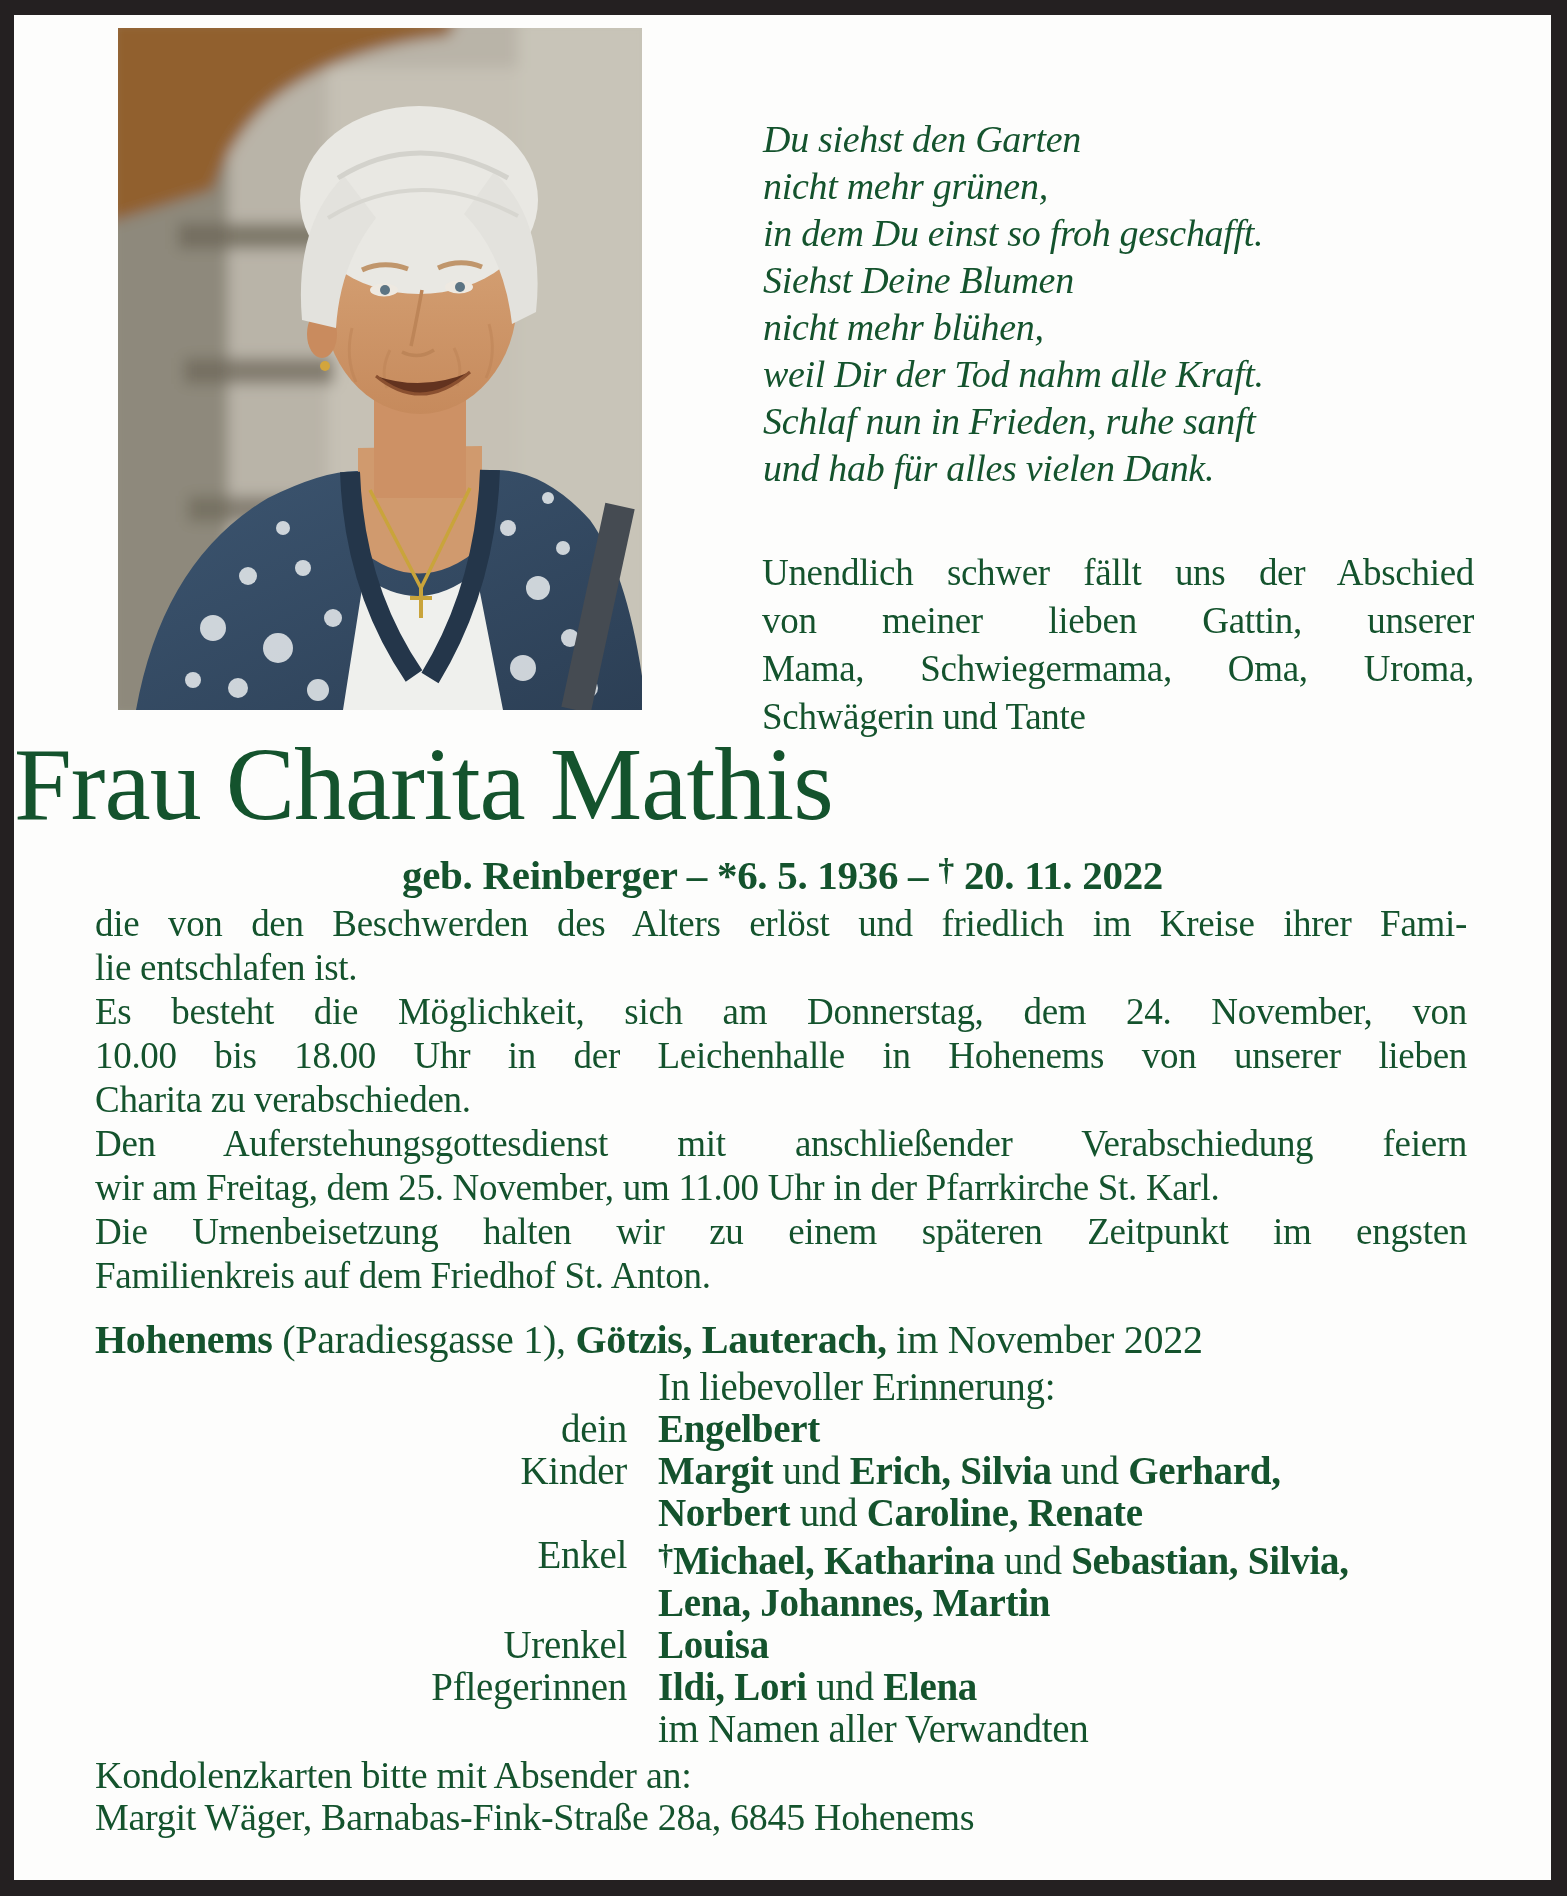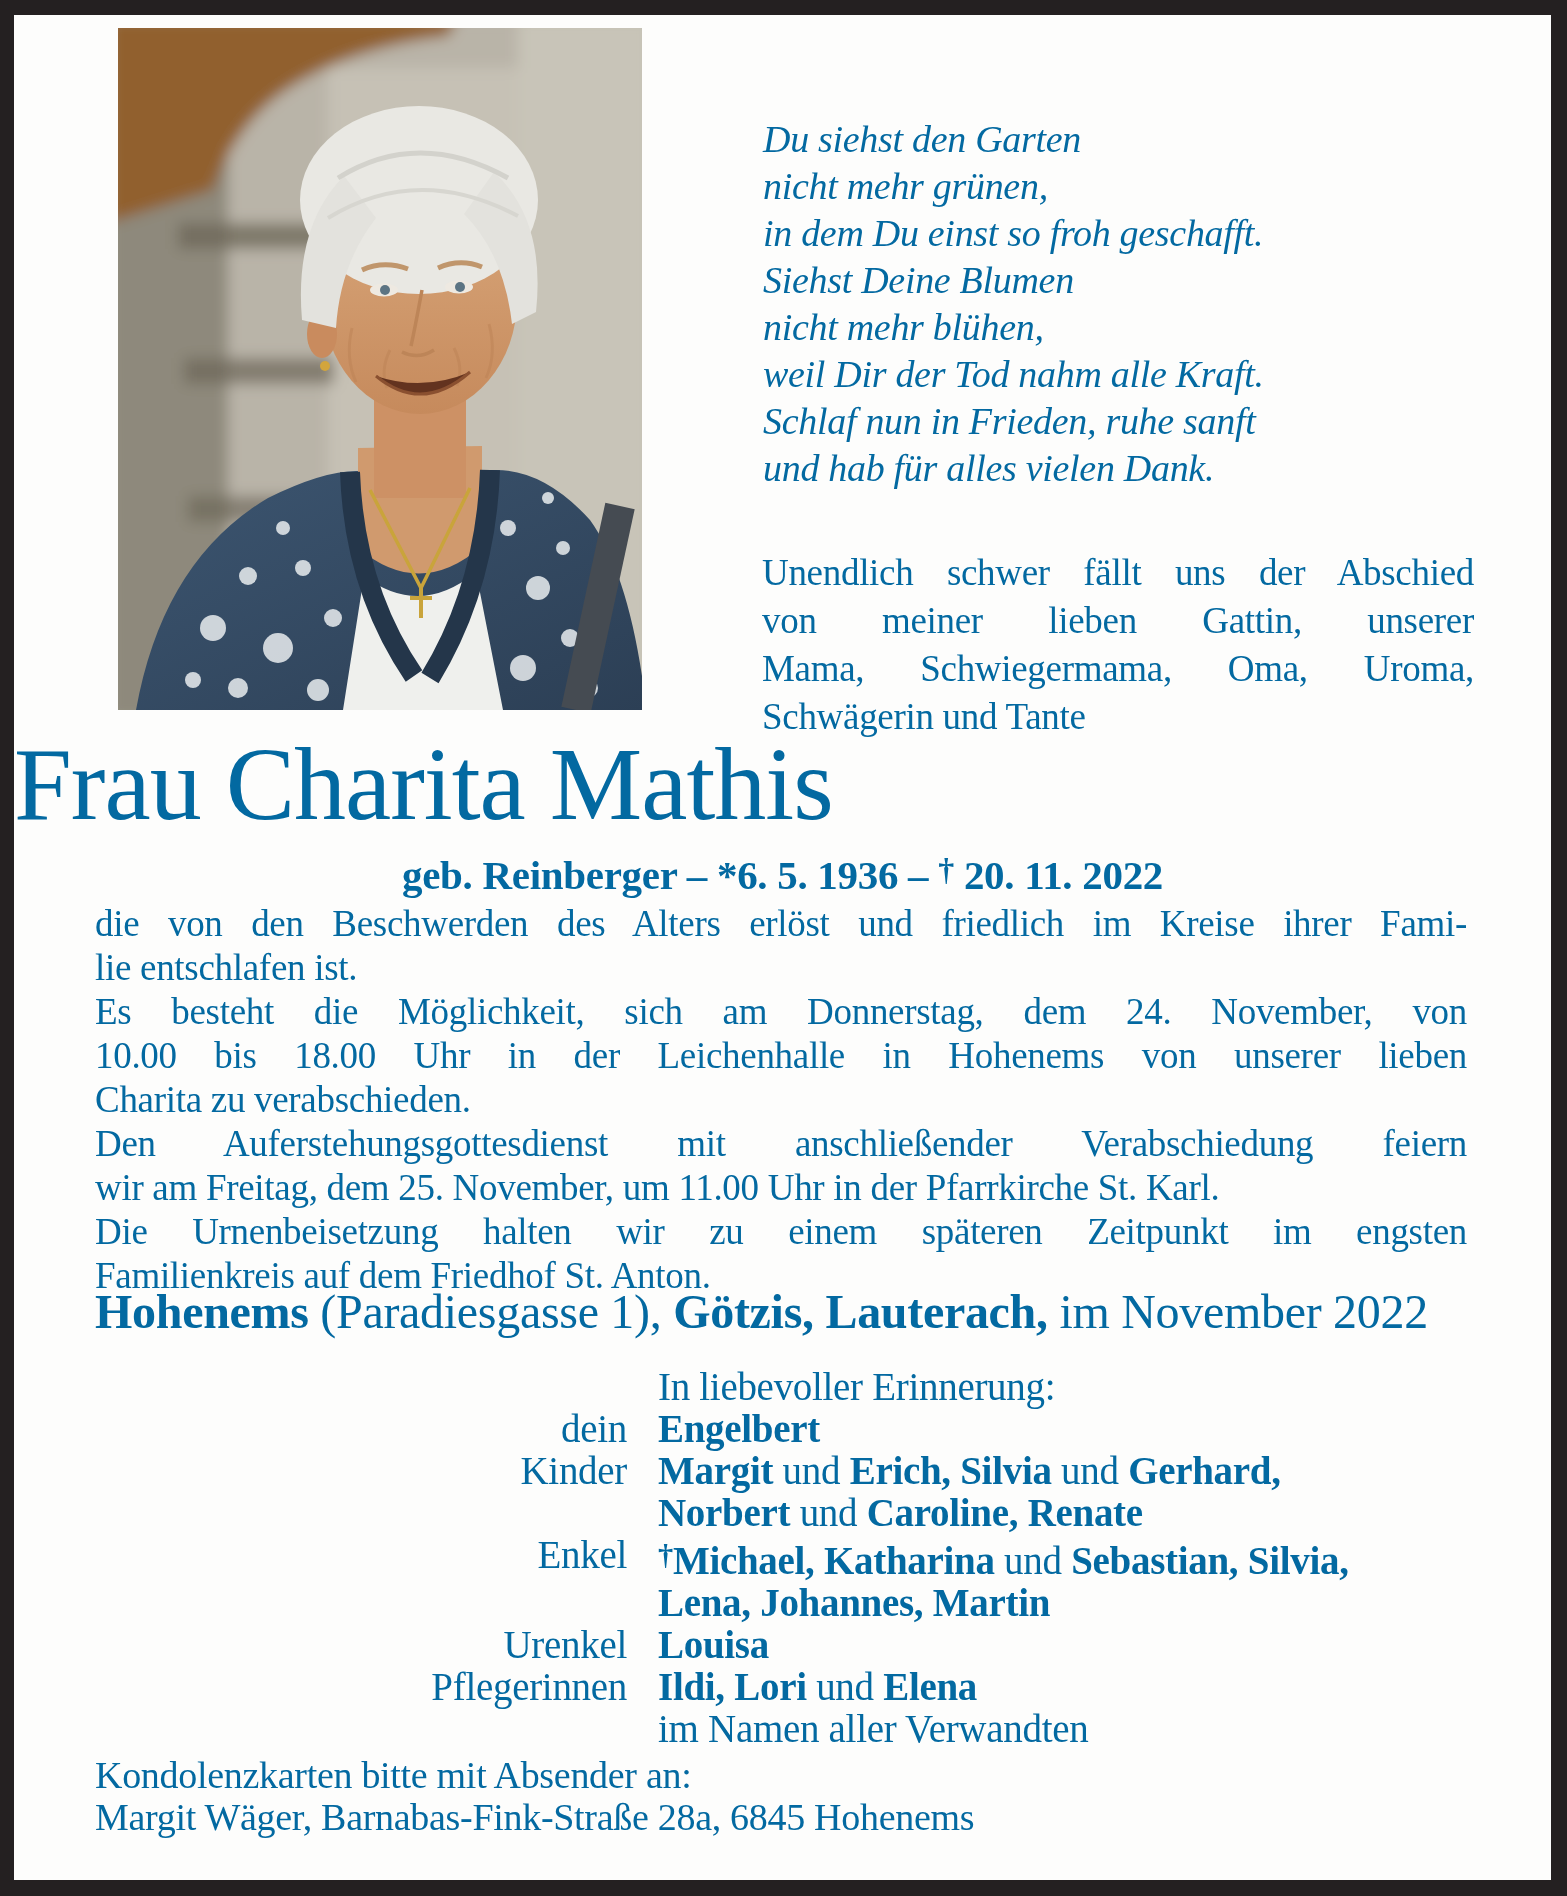--- a/index.html
+++ b/index.html
@@ -5,42 +5,42 @@
   html,body{margin:0;padding:0;background:#888;}
   .card{
     position:relative;
     width:1567px;height:1896px;
     box-sizing:border-box;
     background:#fdfdfc;
     border-style:solid;
     border-color:#242021;
     border-width:15px 16px 16px 14px;
     font-family:"Liberation Serif","DejaVu Serif",serif;
-    color:#0369a1;
+    color:#14532d;
     overflow:hidden;
   }
   .abs{position:absolute;}
   .b{font-weight:bold;}
   .dagger{font-size:.78em;vertical-align:.28em;}
   .star{font-size:1em;}
   
   .photo{left:104px;top:13px;width:524px;height:682px;overflow:hidden;background:#b9b4a9;}
   .photo svg{display:block;width:100%;height:100%;}
   
   .poem{left:749px;top:101px;width:710px;font-size:38px;line-height:47px;font-style:italic;letter-spacing:-0.3px;}
   
   .intro{left:748px;top:534px;width:712px;font-size:37px;line-height:48px;letter-spacing:-0.3px;}
   .jl{text-align:justify;text-align-last:justify;}
   
   .name{left:0;top:711px;width:1537px;text-align:left;font-size:104px;line-height:1.12;font-weight:400;letter-spacing:-1px;}
   .dates{left:0;top:836px;width:1537px;text-align:center;font-size:41px;font-weight:bold;letter-spacing:-0.3px;}
   
   .bodytext{left:81px;top:887px;width:1372px;font-size:37px;line-height:44px;letter-spacing:-0.3px;}
   
-  .location{left:81px;top:1269px;width:1380px;font-size:48px;letter-spacing:-0.3px;}
+  .location{left:81px;top:1301px;width:1380px;font-size:40px;letter-spacing:-0.3px;}
   
   .family{left:81px;top:1351px;width:1380px;font-size:39px;line-height:42px;letter-spacing:-0.3px;}
   .fam-row{display:flex;}
   .fam-label{width:532px;text-align:right;flex:none;}
   .fam-val{margin-left:31px;flex:1;}
   
   .footer{left:81px;top:1733px;width:1400px;font-size:38px;line-height:42px;letter-spacing:-0.3px;}
   .footer .gap{margin-top:6px;}
 </style>
 </head>

